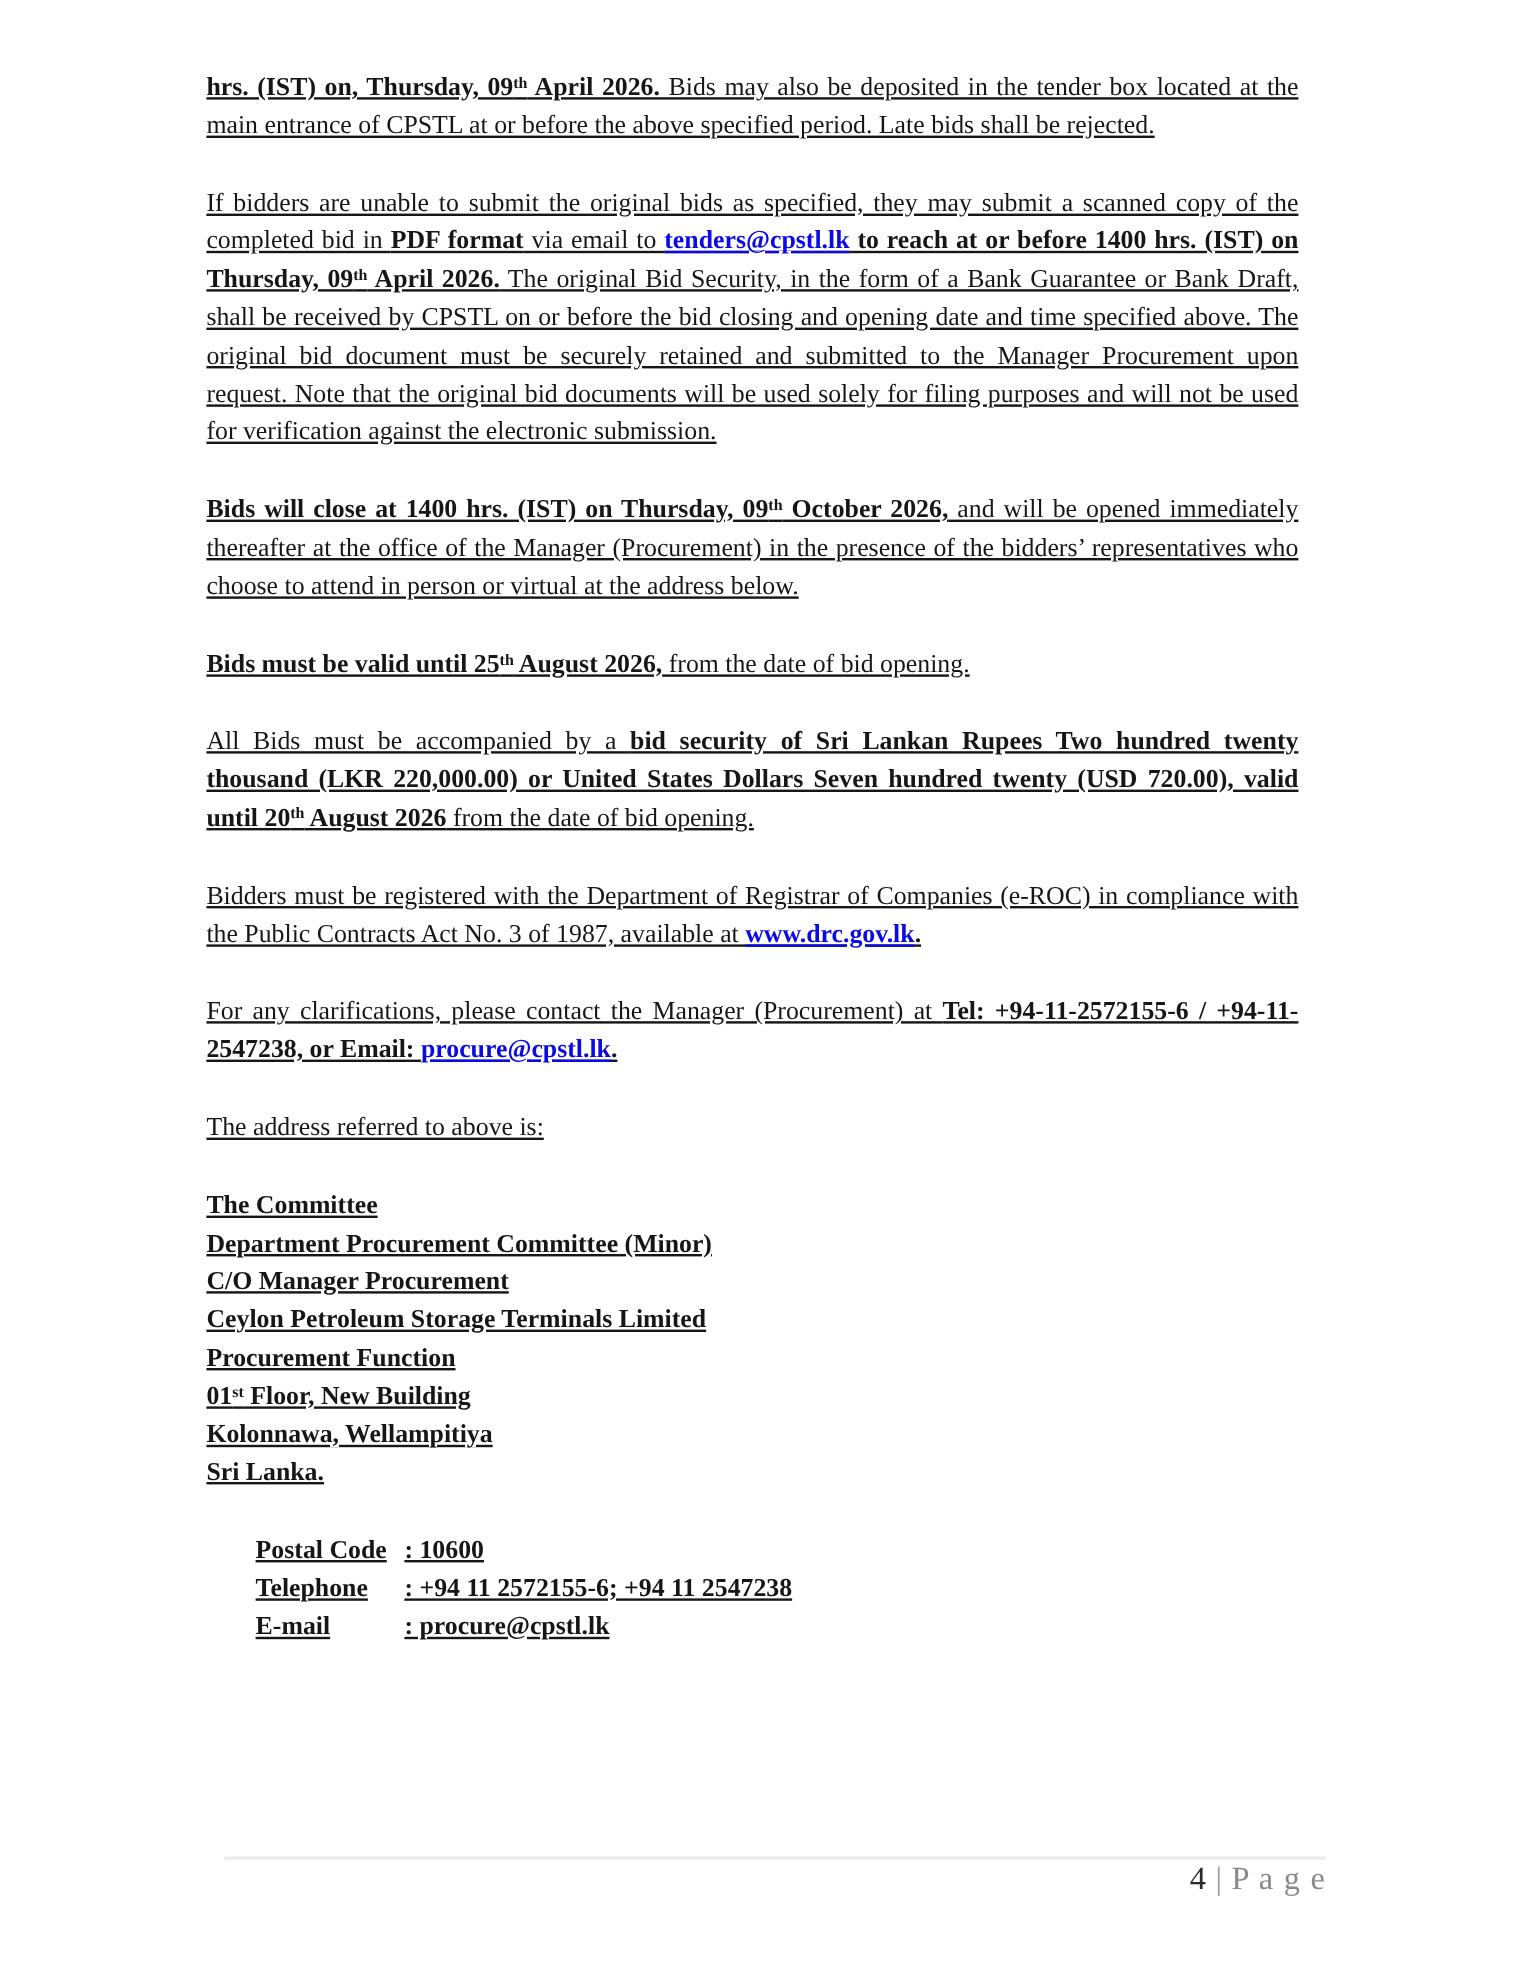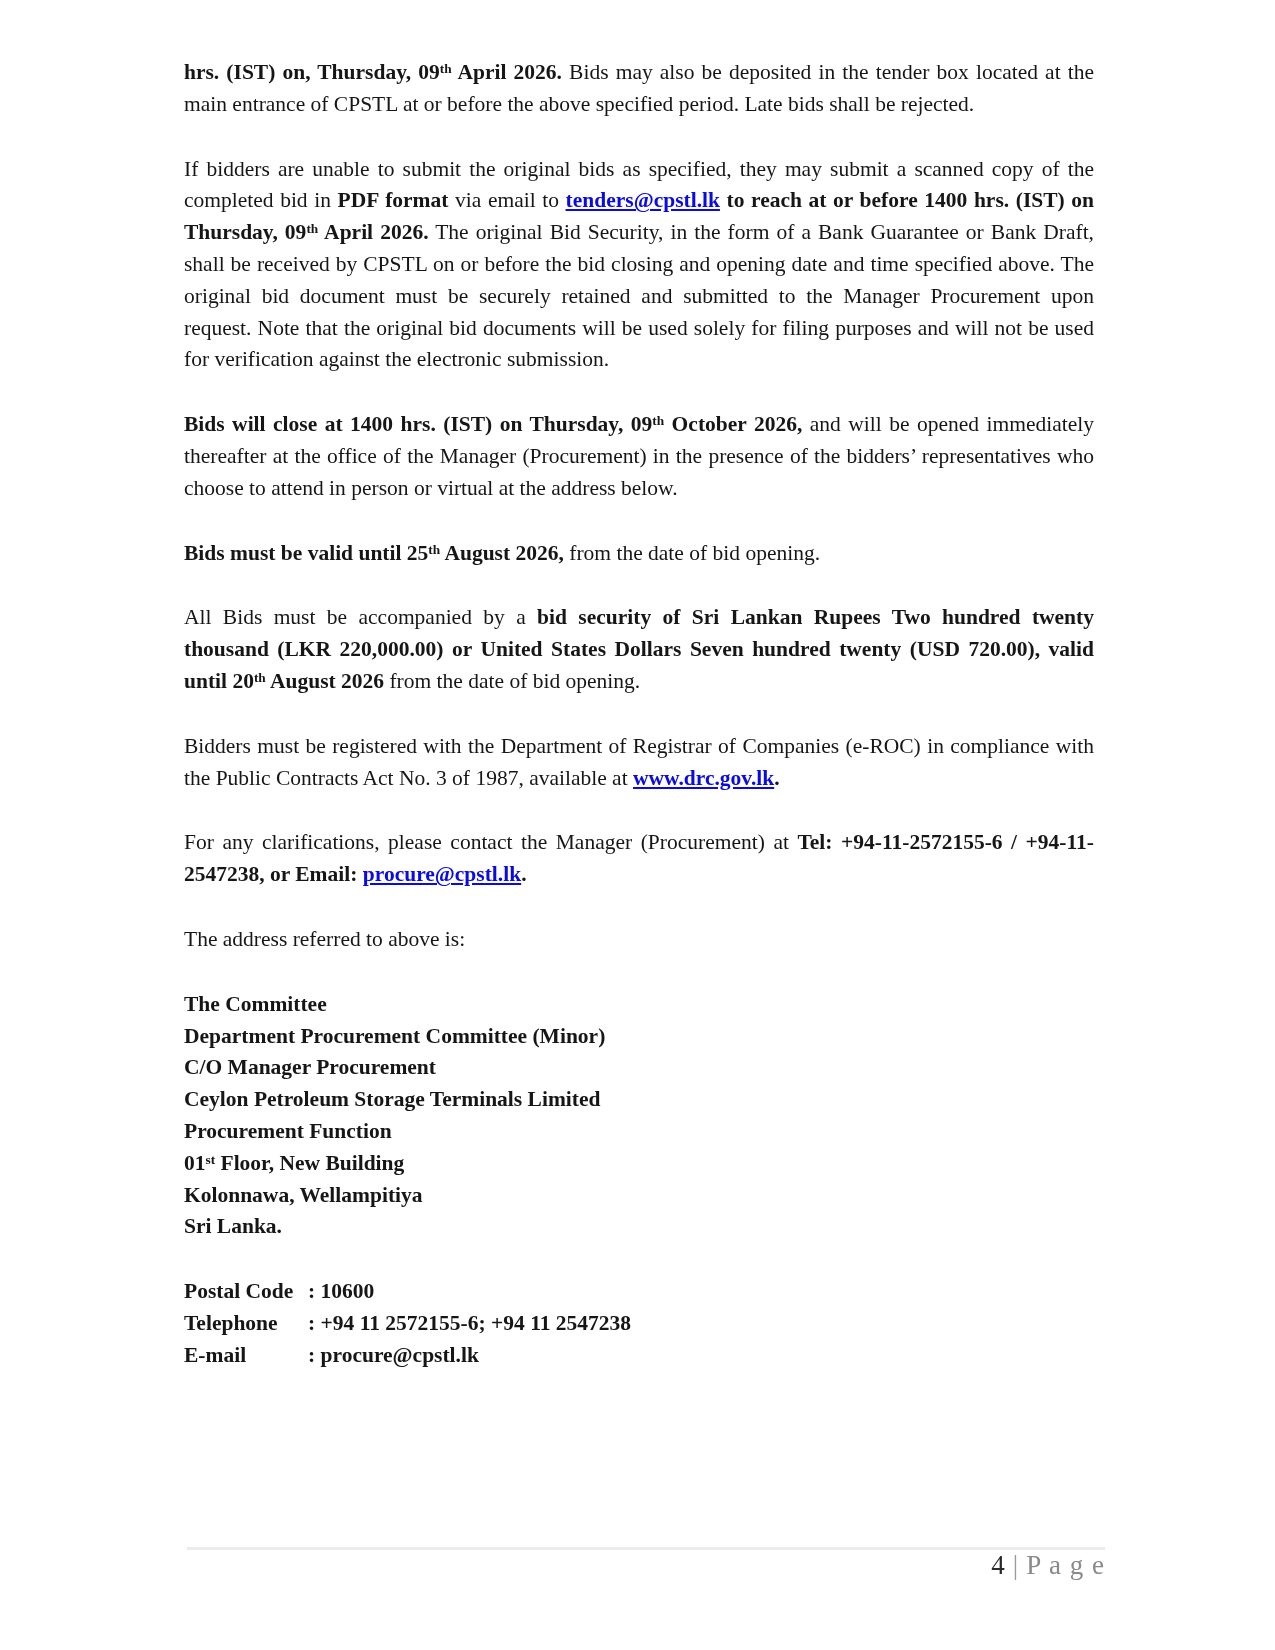--- a/index.html
+++ b/index.html
@@ -8,25 +8,26 @@
     position: relative;
     width: 1275px;
     height: 1650px;
     background: var(--page-bg, #ffffff);
     font-family: "Liberation Serif", "DejaVu Serif", serif;
     color: var(--text-color, #161616);
     overflow: hidden;
   }
   .content {
     position: absolute;
-    left: 184px;
+    left: 172px;
     top: 57px;
     width: 910px;
     font-size: 21.5px;
     line-height: 31.8px;
+    text-decoration: underline;
   }
   .para {
     text-align: justify;
     margin-bottom: 33px;
   }
   .b { font-weight: bold; }
   sup {
     font-size: 0.62em;
     line-height: 0;
     vertical-align: baseline;
@@ -37,21 +38,21 @@
   .doc-link {
     color: var(--link-color, #0a0ae6);
     font-weight: bold;
     text-decoration: underline;
     cursor: pointer;
   }
   .address {
     font-weight: bold;
     margin-bottom: 33px;
   }
-  .contacts { font-weight: bold; }
+  .contacts { font-weight: bold; margin-left: 41px; }
   .contact-row { display: flex; }
   .clabel { flex: 0 0 auto; min-width: 124px; }
   .footer-rule {
     position: absolute;
     left: 187px;
     top: 1547px;
     width: 918px;
     height: 3px;
     background: var(--rule-color, #ececec);
   }

